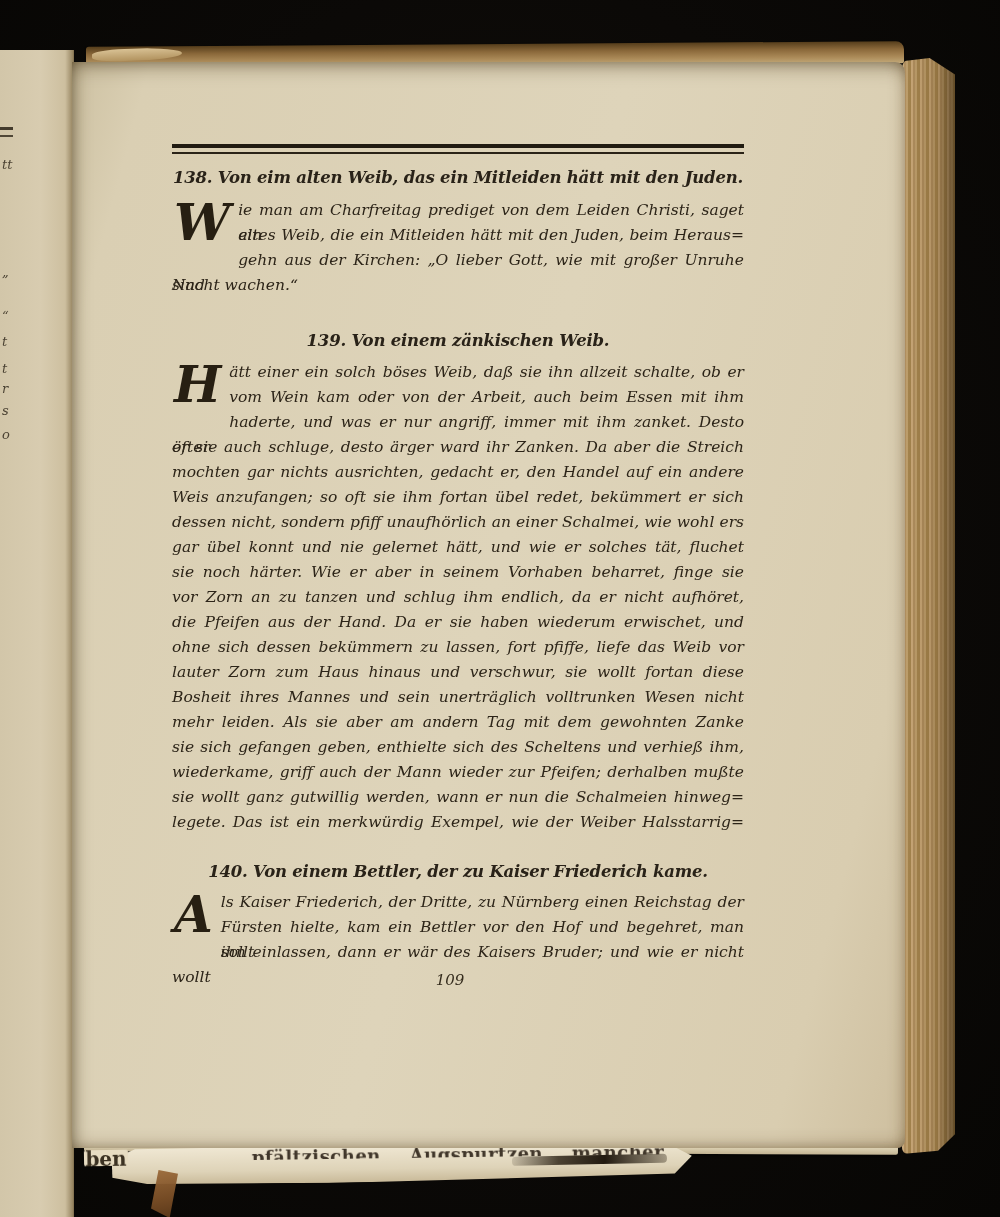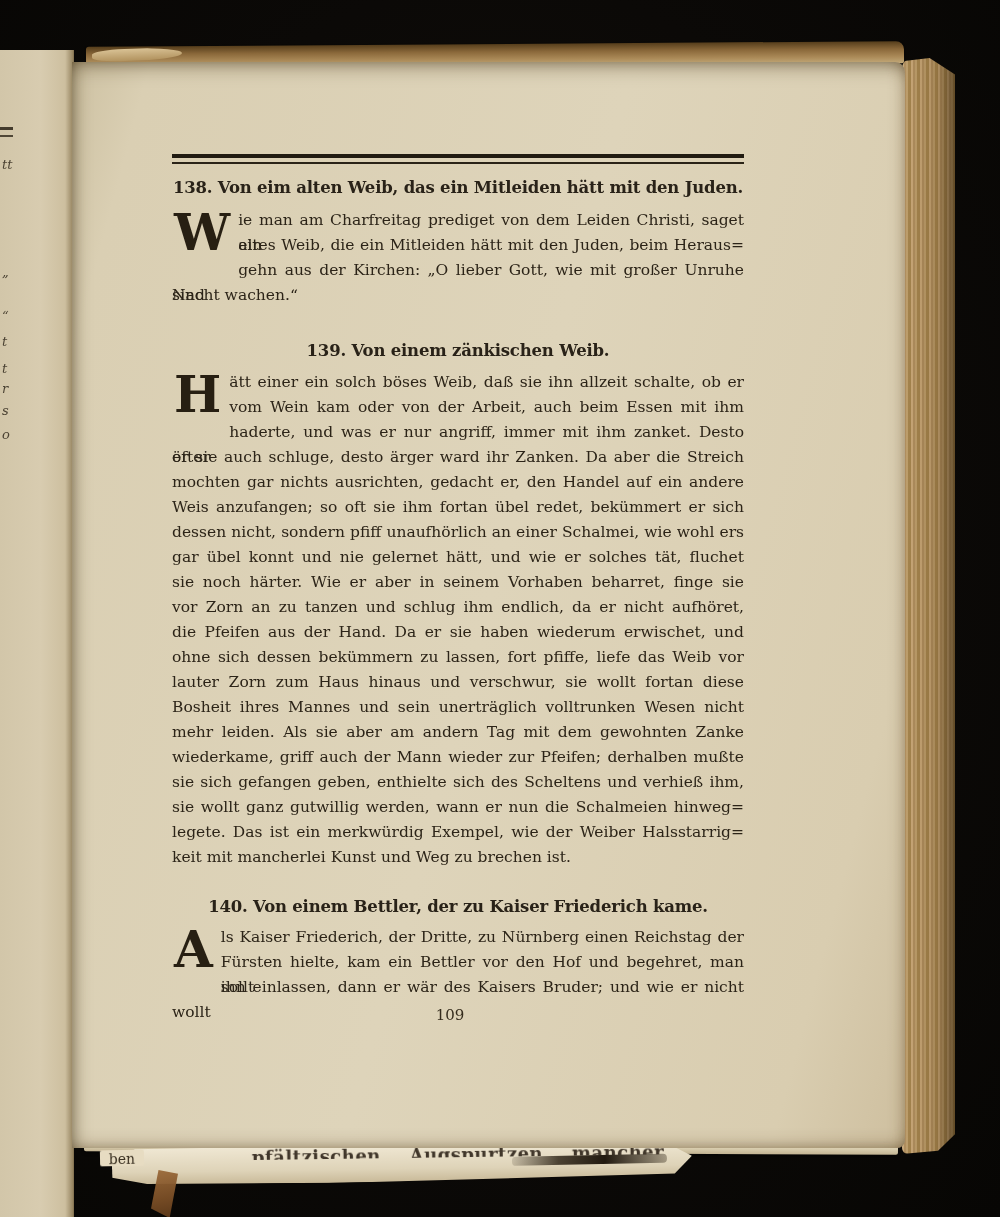--- a/index.html
+++ b/index.html
@@ -63,23 +63,23 @@
     position:absolute;left:140px;top:1px;height:13px;overflow:hidden;
     font-size:18px;font-weight:bold;color:#40362а;color:#40362a;
     word-spacing:22px;letter-spacing:.5px;filter:blur(.5px);white-space:nowrap;
   }
   .slip-smear{
     position:absolute;left:400px;top:14px;width:155px;height:9px;
     background:linear-gradient(90deg,rgba(45,34,20,.15),rgba(38,29,16,.8) 30%,#221a10 60%,rgba(45,34,18,.35));
     border-radius:4px;transform:rotate(-0.4deg);
   }
   .slip-tab{
-    position:absolute;left:100px;top:1150px;width:44px;height:16px;z-index:2;
+    position:absolute;left:84px;top:1150px;width:44px;height:16px;z-index:2;
     background:#e7dcc2;overflow:hidden;transform:rotate(-1deg);
-    font-size:14px;font-weight:normal;color:#3b3122;line-height:18px;text-align:center;
+    font-size:20px;font-weight:bold;color:#3b3122;line-height:18px;text-align:center;
     filter:blur(.4px);border-radius:2px;
   }
   .fiber{
     position:absolute;left:148px;top:1170px;width:30px;height:48px;z-index:2;
     background:linear-gradient(170deg,#9c6b3a,#7a4e26 60%,#5e3a1a);
     clip-path:polygon(35% 0,100% 8%,72% 100%,10% 80%);opacity:.95;
   }
 
   
   .page{
@@ -87,21 +87,21 @@
     background:linear-gradient(105deg,#cdc1a2 0,#dacfb3 7%,#ded4ba 50%,#d9cdb0 88%,#cebf9f 100%);
     border-radius:0 10px 8px 0;
     box-shadow:
       inset 0 16px 20px -14px rgba(60,40,10,.55),
       inset -10px 0 16px -10px rgba(95,65,25,.45),
       inset 12px 0 18px -12px rgba(60,45,15,.65),
       inset 0 -14px 18px -14px rgba(80,55,20,.45);
   }
 
   
-  .text-block{position:absolute;left:100px;top:92px;width:572px;color:#2c2418;}
+  .text-block{position:absolute;left:100px;top:82px;width:572px;color:#2c2418;font-style:italic;}
   .double-rule{height:4px;border-top:4px solid #211b11;border-bottom:2px solid #2a2317;}
   .heading{
     font-size:16.5px;font-weight:bold;text-align:center;color:#292218;
     letter-spacing:-0.2px;margin:0;line-height:21px;white-space:nowrap;
   }
   .h1{margin:13px 0 10px;}
   .h2{margin:32px 0 9px;}
   .h3{margin:26px 0 8px;}
   .para{font-size:15.5px;line-height:25px;}
   .dropcap{
@@ -165,25 +165,24 @@
         <div class="tl">Weis anzufangen; so oft sie ihm fortan übel redet, bekümmert er sich</div>
         <div class="tl">dessen nicht, sondern pfiff unaufhörlich an einer Schalmei, wie wohl ers</div>
         <div class="tl">gar übel konnt und nie gelernet hätt, und wie er solches tät, fluchet</div>
         <div class="tl">sie noch härter.  Wie er aber in seinem Vorhaben beharret, finge sie</div>
         <div class="tl">vor Zorn an zu tanzen und schlug ihm endlich, da er nicht aufhöret,</div>
         <div class="tl">die Pfeifen aus der Hand.  Da er sie haben wiederum erwischet, und</div>
         <div class="tl">ohne sich dessen bekümmern zu lassen, fort pfiffe, liefe das Weib vor</div>
         <div class="tl">lauter Zorn zum Haus hinaus und verschwur, sie wollt fortan diese</div>
         <div class="tl">Bosheit ihres Mannes und sein unerträglich volltrunken Wesen nicht</div>
         <div class="tl">mehr leiden.  Als sie aber am andern Tag mit dem gewohnten Zanke</div>
+        <div class="tl">sie sich gefangen geben, enthielte sich des Scheltens und verhieß ihm,</div>
         <div class="tl">wiederkame, griff auch der Mann wieder zur Pfeifen; derhalben mußte</div>
-        <div class="tl">sie sich gefangen geben, enthielte sich des Scheltens und verhieß ihm,</div>
         <div class="tl">sie wollt ganz gutwillig werden, wann er nun die Schalmeien hinweg=</div>
         <div class="tl">legete.  Das ist ein merkwürdig Exempel, wie der Weiber Halsstarrig=</div>
-        <div class="tl last">keit mit mancherlei Kunst und Weg zu brechen ist.</div>
       </div>
 
       <div class="heading h3">140. Von einem Bettler, der zu Kaiser Friederich kame.</div>
       <div class="para">
         <div class="dropcap">A</div>
         <div class="tl">ls Kaiser Friederich, der Dritte, zu Nürnberg einen Reichstag der</div>
         <div class="tl">Fürsten hielte, kam ein Bettler vor den Hof und begehret, man sollt</div>
         <div class="tl last">ihn einlassen, dann er wär des Kaisers Bruder; und wie er nicht wollt</div>
       </div>
 

